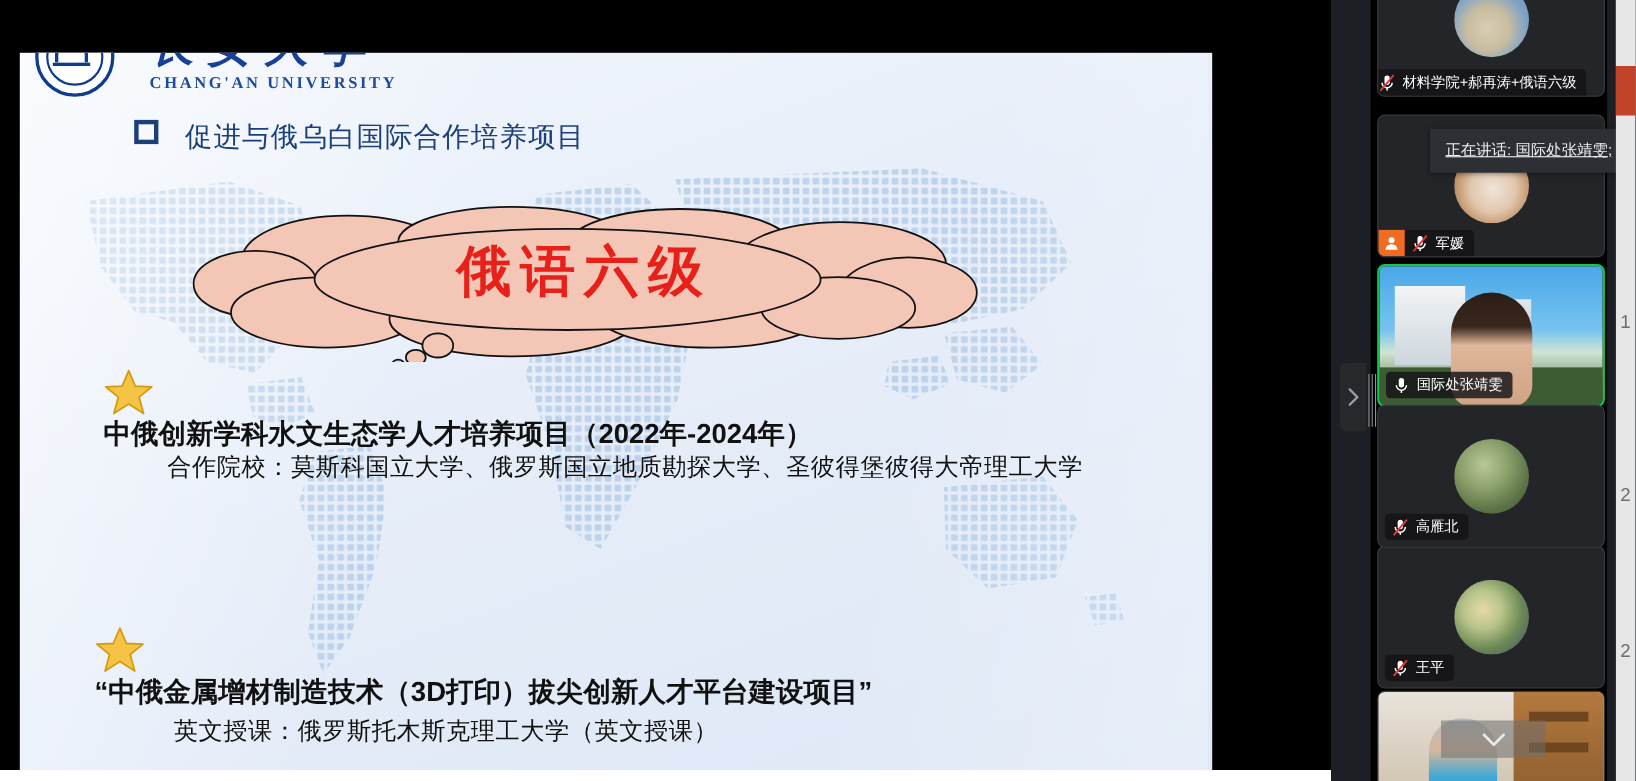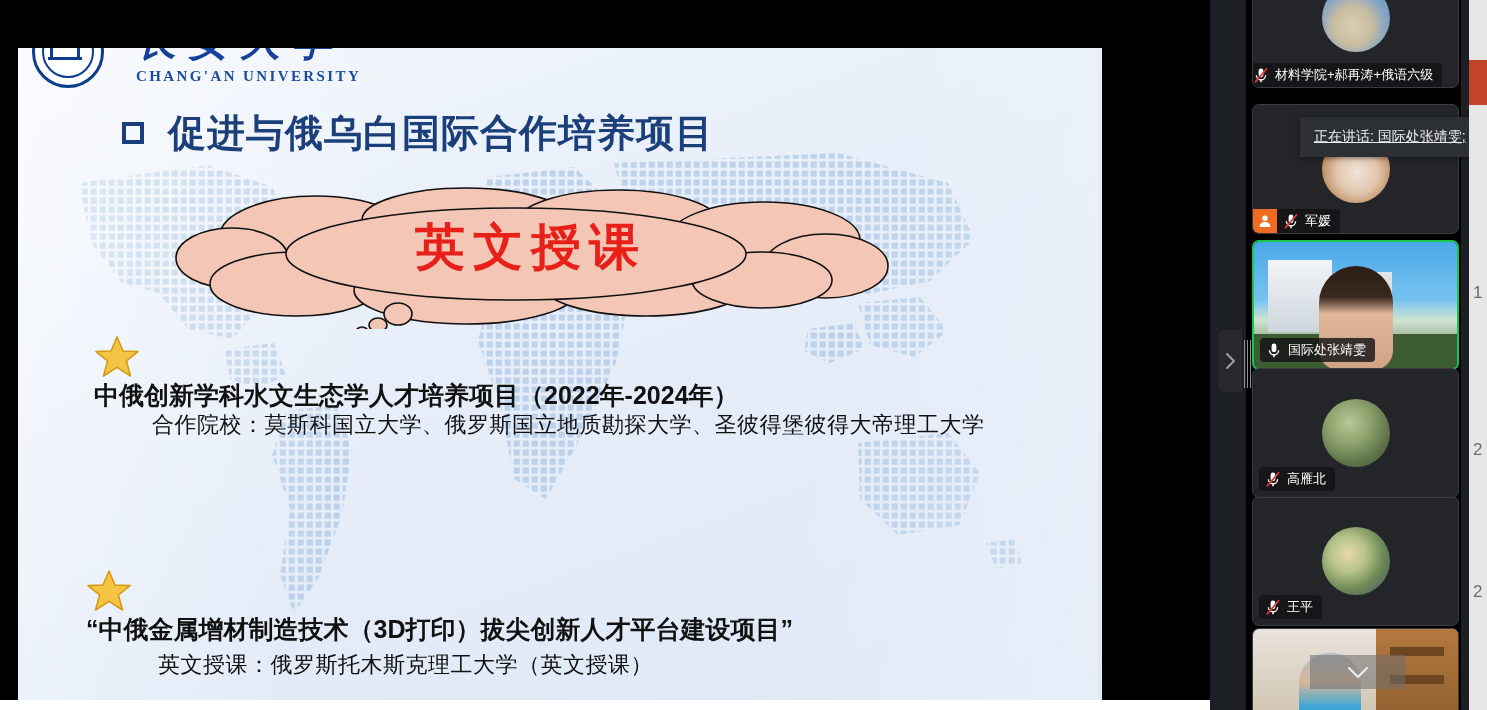--- a/index.html
+++ b/index.html
@@ -59,21 +59,21 @@
   }
   .uni-en {
     position:absolute; left:118px; top:20px;
     font-family:"Liberation Serif", serif;
     font-size:15px; font-weight:700; color:#1b4a9e; letter-spacing:2.4px;
   }
 
   
   .slide-title {
     position:absolute; left:104px; top:60px;
-    font-size:38px; font-weight:700; color:#1b3f7a;
+    font-size:25px; font-weight:400; color:#1b3f7a;
     letter-spacing:1px; white-space:nowrap;
   }
   .slide-title .sq {
     display:inline-block; width:22px; height:22px;
     border:4px solid #1b3f7a; margin-right:24px;
     vertical-align:2px;
   }
 
   
   .cloud-wrap { position:absolute; left:148px; top:136px; width:730px; height:145px; }
@@ -273,21 +273,21 @@
             <ellipse cx="130" cy="100" rx="86" ry="32"></ellipse>
             <ellipse cx="300" cy="106" rx="112" ry="34"></ellipse>
             <ellipse cx="480" cy="100" rx="104" ry="32"></ellipse>
             <ellipse cx="596" cy="96" rx="70" ry="28"></ellipse>
             <ellipse cx="350" cy="70" rx="230" ry="46"></ellipse>
             <ellipse cx="232" cy="130" rx="14" ry="11"></ellipse>
             <ellipse cx="212" cy="141" rx="9" ry="7"></ellipse>
             <ellipse cx="196" cy="148" rx="6" ry="5"></ellipse>
           </g>
         </svg>
-        <div class="cloud-text">英文授课</div>
+        <div class="cloud-text">俄语六级</div>
       </div>
 
       <div class="bullet" id="b1">
         <span class="star">
           <svg viewBox="0 0 46 46">
             <polygon points="23,3 29,17 44,17.6 32.4,27 36.5,42 23,33.3 9.5,42 13.6,27 2,17.6 17,17" fill="#f6c445" stroke="#d49a12" stroke-width="1.6" stroke-linejoin="round"></polygon>
           </svg>
         </span>
         <span class="bullet-text">中俄创新学科水文生态学人才培养项目（2022年-2024年）</span>
       </div>

